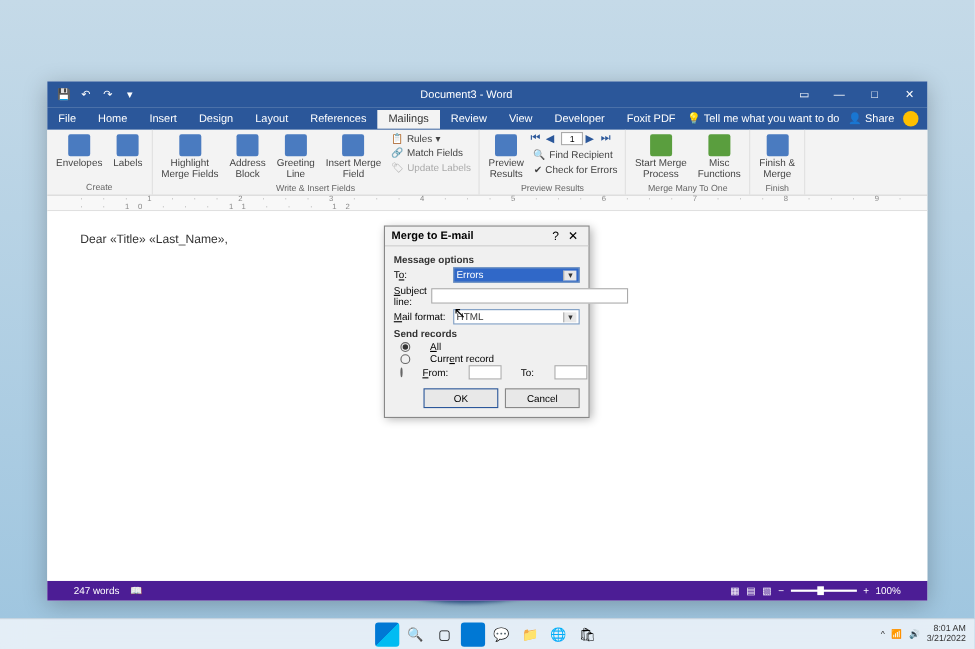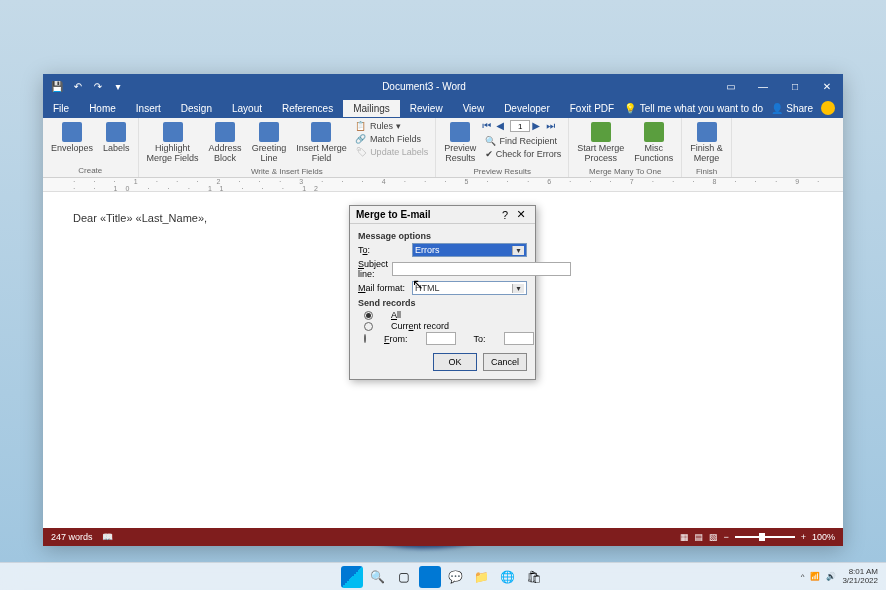--- a/index.html
+++ b/index.html
@@ -31,21 +31,21 @@
 .ribbon-btn-small { display: flex; align-items: center; gap: 3px; padding: 1px 3px; cursor: pointer; font-size: 9px; white-space: nowrap; }
 .ribbon-col { display: flex; flex-direction: column; gap: 1px; }
 .nav-arrows { display: flex; align-items: center; gap: 2px; margin-bottom: 2px; }
 .nav-arrow { width: 12px; height: 12px; cursor: pointer; color: #2b579a; font-size: 10px; }
 .nav-input { width: 20px; height: 12px; border: 1px solid #aaa; font-size: 8px; text-align: center; }
 
 .ruler { height: 14px; background: #f8f8f8; border-bottom: 1px solid #ddd; font-size: 7px; color: #888; padding-left: 30px; letter-spacing: 8px; }
 
 .doc-area { flex: 1; background: #fff; padding: 20px 30px; font-size: 11px; color: #333; font-family: Calibri, Arial; position: relative; overflow: hidden; }
 
-.statusbar { height: 18px; background: #7f1d1d; color: #fff; display: flex; align-items: center; font-size: 9px; padding: 0 8px; }
+.statusbar { height: 18px; background: #4c1d95; color: #fff; display: flex; align-items: center; font-size: 9px; padding: 0 24px; }
 .status-right { margin-left: auto; display: flex; align-items: center; gap: 6px; }
 .zoom-slider { width: 60px; height: 2px; background: #fff; position: relative; }
 .zoom-thumb { position: absolute; width: 6px; height: 8px; background: #fff; top: -3px; left: 40%; }
 
 .dialog { position: absolute; top: 205px; left: 349px; width: 187px; background: #f0f0f0; border: 1px solid #888; box-shadow: 2px 2px 8px rgba(0,0,0,0.3); font-size: 10px; }
 .dialog-titlebar { height: 18px; display: flex; align-items: center; padding: 0 6px; border-bottom: 1px solid #ccc; }
 .dialog-title { flex: 1; font-weight: bold; font-size: 10px; }
 .dialog-tbtn { width: 16px; text-align: center; cursor: pointer; font-size: 11px; }
 .dialog-body { padding: 4px 8px 8px; }
 .dlg-section { font-size: 9px; color: #333; margin: 3px 0 2px; font-weight: bold; }
@@ -54,21 +54,21 @@
 .dlg-label u { text-decoration: underline; }
 .dlg-select { flex: 1; height: 14px; border: 1px solid #7a9ac0; background: #3068c8; color: #fff; font-size: 9px; padding: 0 2px; display: flex; align-items: center; }
 .dlg-select.white { background: #fff; color: #333; }
 .dlg-select-arrow { margin-left: auto; background: #e8e8e8; color: #333; width: 12px; text-align: center; border-left: 1px solid #aaa; font-size: 8px; }
 .dlg-input { flex: 1; height: 14px; border: 1px solid #aaa; background: #fff; }
 .dlg-radio-row { display: flex; align-items: center; gap: 18px; margin: 1px 0 1px 6px; font-size: 9px; }
 .dlg-radio { width: 9px; height: 9px; border: 1px solid #666; border-radius: 50%; display: inline-flex; align-items: center; justify-content: center; }
 .dlg-radio.checked::after { content: ''; width: 5px; height: 5px; background: #333; border-radius: 50%; }
 .dlg-small-input { width: 30px; height: 13px; border: 1px solid #aaa; background: #fff; }
 .dlg-buttons { display: flex; justify-content: flex-end; gap: 6px; margin-top: 8px; }
-.dlg-btn { width: 44px; height: 18px; border: 1px solid #888; background: #e8e8e8; font-size: 9px; cursor: pointer; display: flex; align-items: center; justify-content: center; }
+.dlg-btn { width: 68px; height: 18px; border: 1px solid #888; background: #e8e8e8; font-size: 9px; cursor: pointer; display: flex; align-items: center; justify-content: center; }
 .dlg-btn.primary { border: 1px solid #2b579a; }
 .cursor-arrow { position: absolute; top: 276px; left: 412px; font-size: 14px; color: #000; pointer-events: none; z-index: 100; }
 
 .taskbar { position: absolute; bottom: 0; left: 0; right: 0; height: 28px; background: rgba(240,244,250,0.85); backdrop-filter: blur(10px); display: flex; align-items: center; border-top: 1px solid rgba(0,0,0,0.1); }
 .taskbar-center { position: absolute; left: 50%; transform: translateX(-50%); display: flex; gap: 4px; }
 .taskbar-icon { width: 22px; height: 22px; border-radius: 3px; cursor: pointer; display: flex; align-items: center; justify-content: center; font-size: 12px; }
 .taskbar-right { margin-left: auto; display: flex; align-items: center; gap: 6px; padding-right: 8px; font-size: 8px; color: #333; }
 .tray-time { text-align: right; line-height: 1.1; }
 </style>
 </head>

